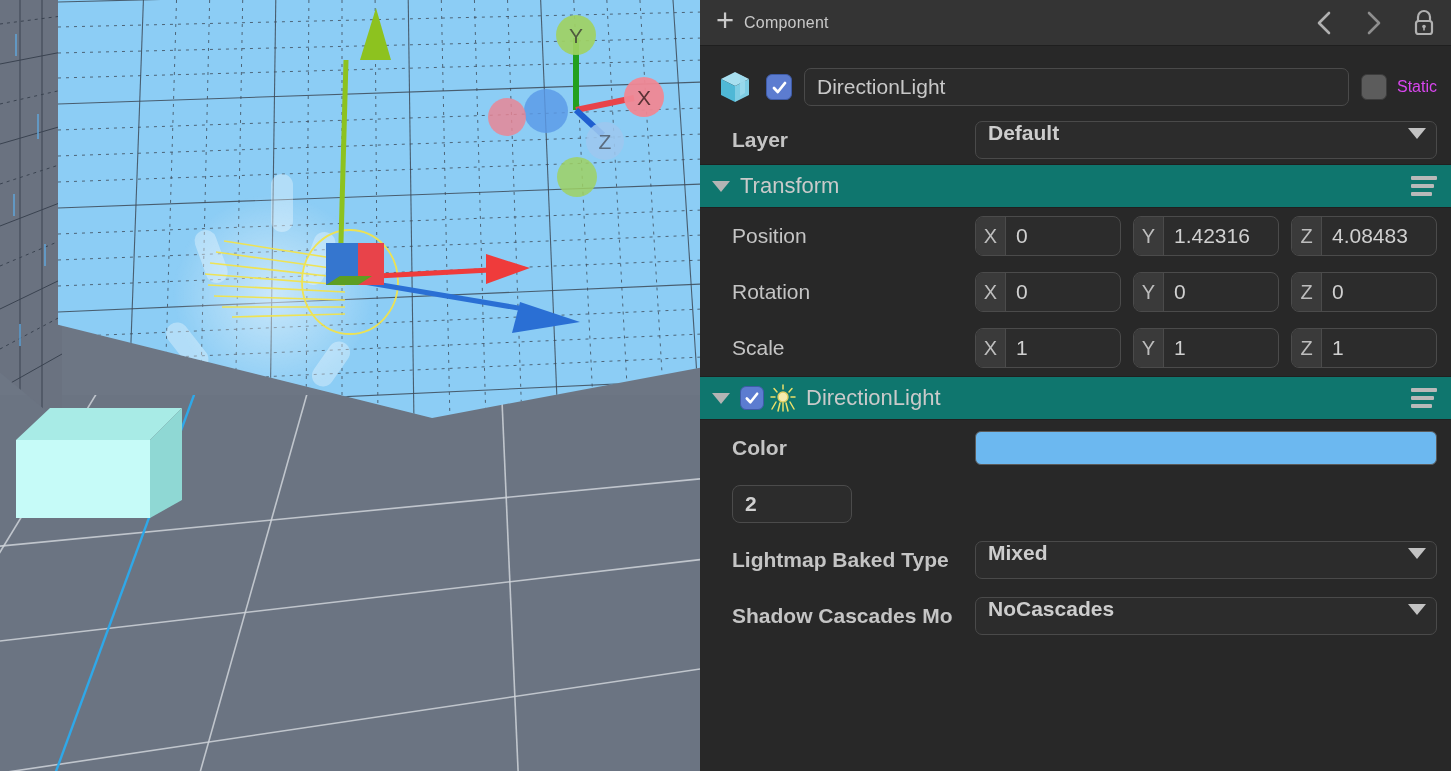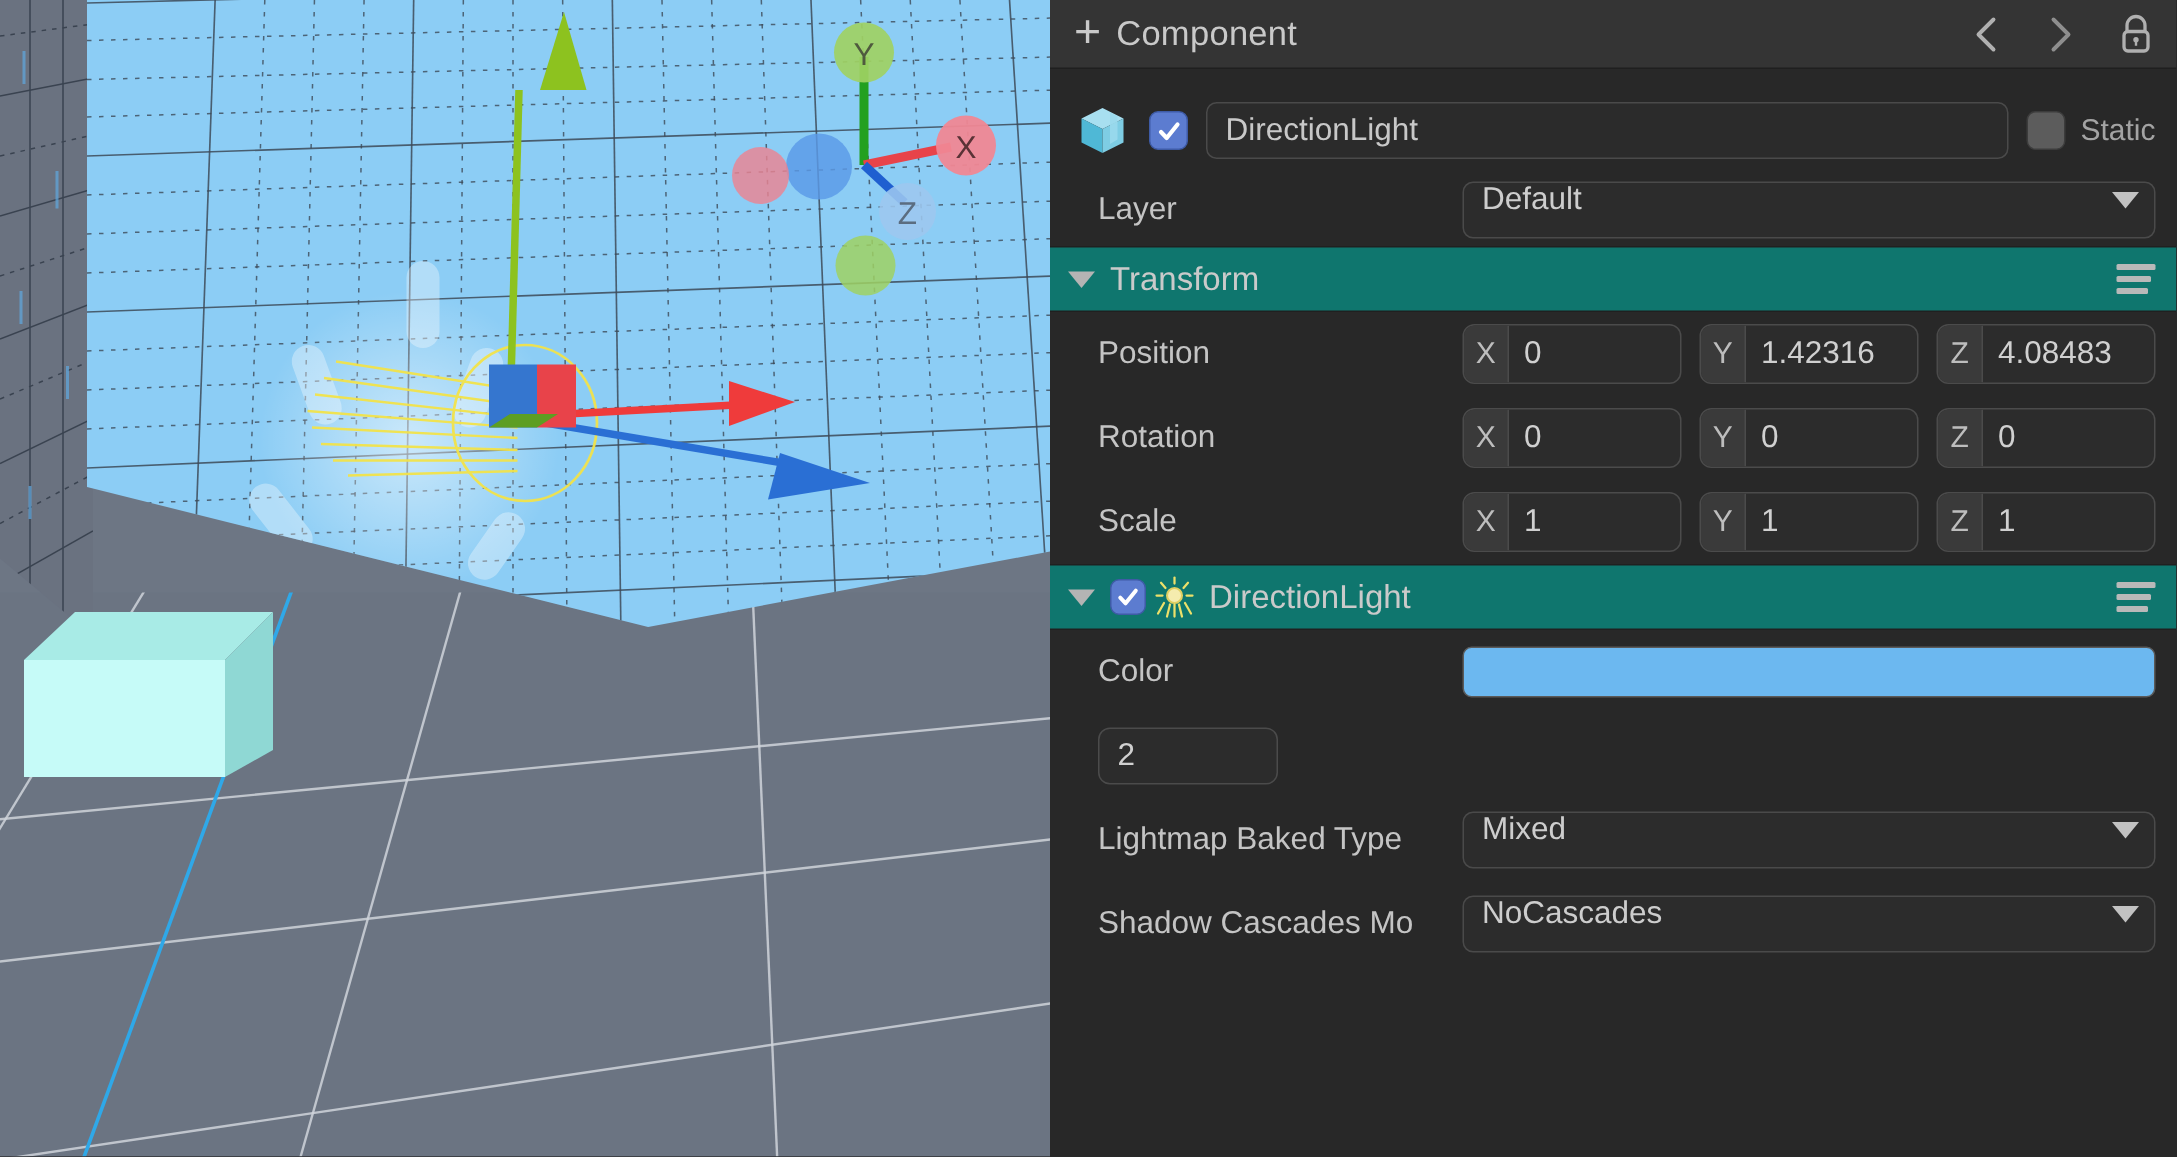--- a/index.html
+++ b/index.html
@@ -62,21 +62,21 @@
   #insp-header {
     height: 46px; background: #343434;
     display: flex; align-items: center;
     padding: 0 14px 0 16px;
     border-bottom: 1px solid #1f1f1f;
   }
   .plus-glyph {
     font-size: 31px; line-height: 28px; color: #c9c9c9; font-weight: 300;
     margin-right: 10px; margin-top: -3px;
   }
-  #insp-title { font-size: 23px; color: #c9c9c9; letter-spacing: .2px; }
+  #insp-title { font-size: 16px; color: #c9c9c9; letter-spacing: .2px; }
   #insp-header-right { margin-left: auto; display: flex; align-items: center; gap: 24px; }
   .hdr-icon { width: 26px; height: 30px; display: flex; align-items: center; justify-content: center; cursor: pointer; }
 
   
   #object-row {
     height: 58px; display: flex; align-items: center;
     padding: 0 14px 0 16px; margin-top: 12px;
   }
   #prefab-icon { width: 40px; height: 40px; margin-right: 10px; flex: 0 0 40px; }
   .cb {
@@ -85,24 +85,24 @@
   }
   .cb.on { background: #5c7cd0; border: 1px solid #3e5ba6; }
   .cb.off { background: #5c5c5c; border: 1px solid #3c3c3c; }
   #name-field {
     flex: 1; height: 38px; margin: 0 12px;
     background: #2b2b2b; border: 1px solid #4a4a4a; border-radius: 7px;
     display: flex; align-items: center; padding: 0 12px;
     font-size: 21px; color: #c8c8c8;
   }
   #static-wrap { display: flex; align-items: center; gap: 10px; }
-  #static-label { font-size: 20px; color: #a3a3a3; }
-
-  
-  .prop-row { display: flex; align-items: center; height: 48px; padding: 0 14px 0 32px; }
+  #static-label { font-size: 16px; color: #d946ef; }
+
+  
+  .prop-row { display: flex; align-items: center; height: 48px; padding: 0 14px 0 32px; font-weight: bold; }
   .prop-label { font-size: 21px; color: #c4c4c4; white-space: nowrap; overflow: hidden; }
   .lbl-w { width: 243px; flex: 0 0 243px; }
   .dropdown {
     flex: 1; height: 38px;
     background: #2c2c2c; border: 1px solid #4a4a4a; border-radius: 7px;
     display: flex; align-items: center; padding: 0 10px 14px 12px;
     font-size: 21px; color: #cdcdcd; position: relative;
   }
   .dd-caret {
     margin-left: auto; width: 0; height: 0;

